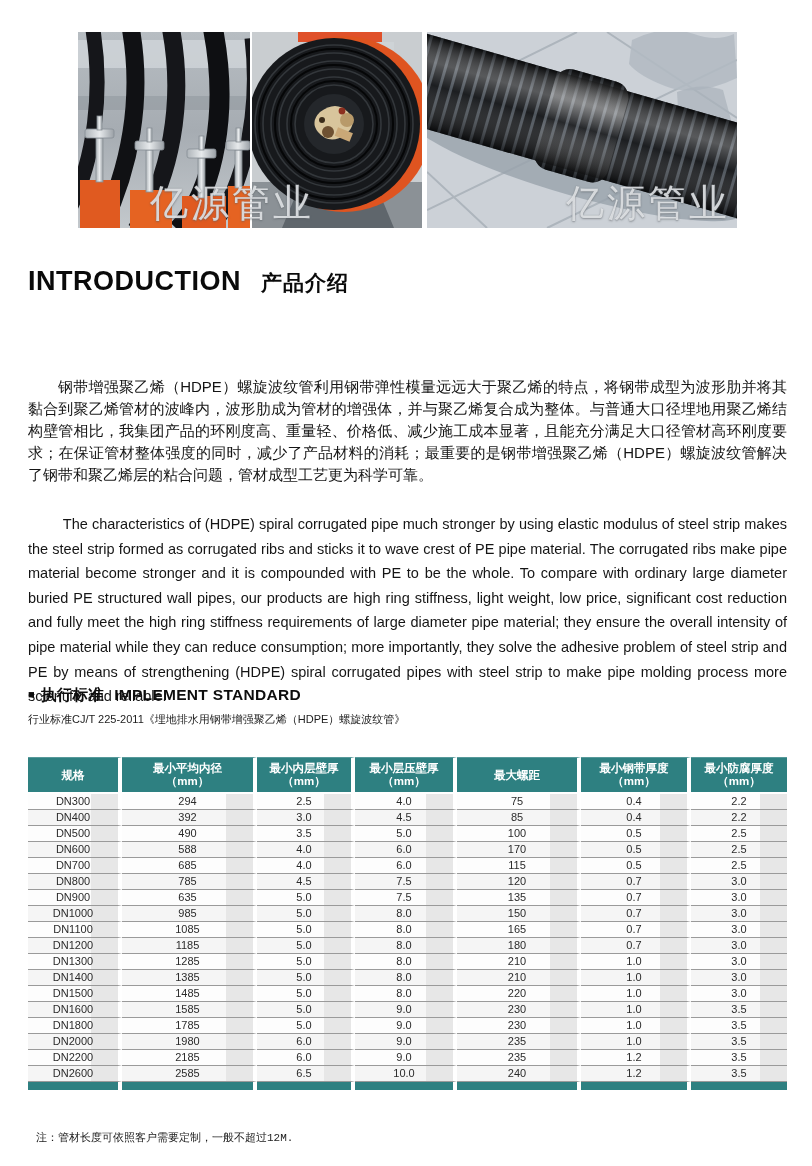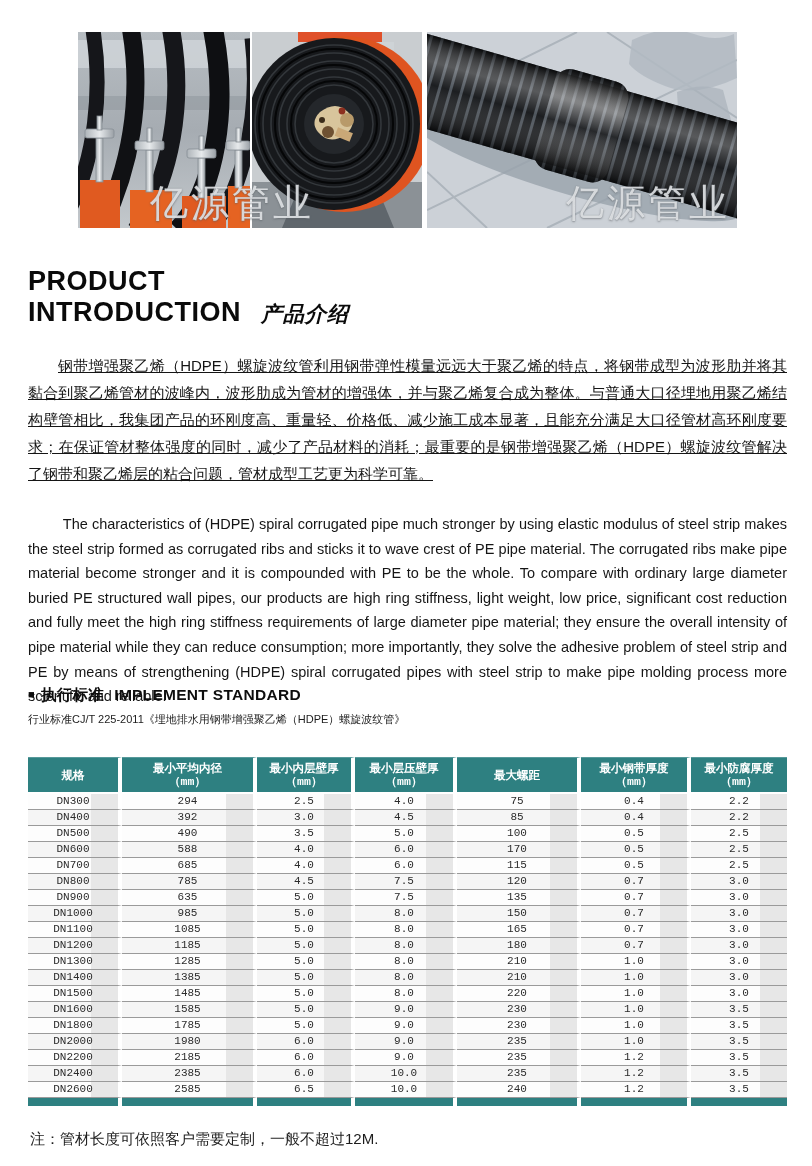--- a/index.html
+++ b/index.html
@@ -29,40 +29,40 @@
   }
   .wm-left  { left: 72px;  top: 146px; }
   .wm-right { left: 488px; top: 146px; }
 
   
   .main-heading { position: absolute; left: 28px; top: 266px; color: #0a0a0a; }
   .main-heading .hl {
     font-size: 27px; font-weight: bold; line-height: 31px; letter-spacing: 0.5px;
   }
   .main-heading .sub-zh {
-    font-size: 21px; font-weight: bold; margin-left: 20px; letter-spacing: 1px; font-style: italic;
+    font-size: 21px; font-weight: bold; margin-left: 20px; letter-spacing: 1px;
   }
 
   
   .para {
     position: absolute; left: 28px; width: 759px;
     text-align: justify; color: #151515;
   }
-  .para-zh { top: 352px; font-size: 15px; line-height: 27px; text-indent: 2em; text-decoration: underline; }
+  .para-zh { top: 376px; font-size: 15px; line-height: 22px; text-indent: 2em; }
   .para-en { top: 512px; font-size: 14.5px; line-height: 24.6px; text-indent: 2.4em; }
 
   
   .std-head { position: absolute; left: 28px; top: 685px; font-size: 15.5px; font-weight: bold; color: #0d0d0d; letter-spacing: 0.3px; }
   .std-head .bullet { font-size: 11px; vertical-align: 2px; margin-right: 6px; }
   .std-head .en { margin-left: 10px; }
   .std-body { position: absolute; left: 28px; top: 712px; font-size: 11px; color: #1c1c1c; }
 
   
   .spec-table-wrap { position: absolute; left: 28px; top: 757px; width: 759px; }
-  table.spec { border-collapse: separate; border-spacing: 0; table-layout: fixed; width: 759px; font-family: Liberation Mono, monospace; }
+  table.spec { border-collapse: separate; border-spacing: 0; table-layout: fixed; width: 759px; }
   table.spec th, table.spec td { border-right: 4px solid #ffffff; }
   table.spec th:last-child, table.spec td:last-child { border-right: none; margin-top: 24px; }
   table.spec th {
     background: #2e8081; color: #ffffff; font-weight: bold;
     font-size: 11.5px; line-height: 13px; height: 37px;
     text-align: center; vertical-align: middle;
     border-bottom: 2px solid #ffffff;
     border-top: 1px solid #57999a;
   }
   table.spec td {
@@ -72,21 +72,21 @@
     background-color: #fdfdfd;
     background-image: linear-gradient(to right, rgba(0,0,0,0) calc(100% - 27px), #e7e7e7 calc(100% - 27px));
   }
   table.spec tbody tr:nth-child(even) td { background-color: #f5f5f5; }
   table.spec tfoot td.bar {
     height: 8px; background: #2e8081 !important; background-image: none !important;
     border-bottom: none;
   }
 
   
-  .note { position: absolute; left: 30px; top: 1130px; font-size: 15px; color: #1c1c1c; }
+  .note { position: absolute; left: 36px; top: 1130px; font-size: 11px; color: #1c1c1c; font-family: Liberation Mono, monospace; }
 </style>
 </head>
 <body>
 
 <div class="page">
 
   <div class="photo-strip">
 
     <div class="photo photo-1">
       <svg viewBox="0 0 172 196" preserveAspectRatio="none">
@@ -195,21 +195,20 @@
           <rect x="116" y="42" width="76" height="104" rx="16" fill="url(#pipeShade)" opacity="0.9"></rect>
         </g>
       </svg>
     </div>
 
     <div class="watermark wm-left">亿源管业</div>
     <div class="watermark wm-right">亿源管业</div>
   </div>
 
   <div class="main-heading">
-    <div class="hl">PRODUCT</div>
     <div class="hl"><span>INTRODUCTION</span><span class="sub-zh">产品介绍</span></div>
   </div>
 
   <div class="para para-zh">钢带增强聚乙烯（HDPE）螺旋波纹管利用钢带弹性模量远远大于聚乙烯的特点，将钢带成型为波形肋并将其黏合到聚乙烯管材的波峰内，波形肋成为管材的增强体，并与聚乙烯复合成为整体。与普通大口径埋地用聚乙烯结构壁管相比，我集团产品的环刚度高、重量轻、价格低、减少施工成本显著，且能充分满足大口径管材高环刚度要求；在保证管材整体强度的同时，减少了产品材料的消耗；最重要的是钢带增强聚乙烯（HDPE）螺旋波纹管解决了钢带和聚乙烯层的粘合问题，管材成型工艺更为科学可靠。</div>
   <div class="para para-en">The characteristics of (HDPE) spiral corrugated pipe much stronger by using elastic modulus of steel strip makes the steel strip formed as corrugated ribs and sticks it to wave crest of PE pipe material. The corrugated ribs make pipe material become stronger and it is compounded with PE to be the whole. To compare with ordinary large diameter buried PE structured wall pipes, our products are high ring stiffness, light weight, low price, significant cost reduction and fully meet the high ring stiffness requirements of large diameter pipe material; they ensure the overall intensity of pipe material while they can reduce consumption; more importantly, they solve the adhesive problem of steel strip and PE by means of strengthening (HDPE) spiral corrugated pipes with steel strip to make pipe molding process more scientific and reliable.</div>
 
   <div class="std-head">
     <span class="bullet">■</span><span>执行标准</span><span class="en">IMPLEMENT STANDARD</span>
   </div>
   <div class="std-body">行业标准CJ/T 225-2011《埋地排水用钢带增强聚乙烯（HDPE）螺旋波纹管》</div>
@@ -403,29 +402,20 @@
           <tr>
             <td>DN2200</td>
             <td>2185</td>
             <td>6.0</td>
             <td>9.0</td>
             <td>235</td>
             <td>1.2</td>
             <td>3.5</td>
           </tr>
           <tr>
-            <td>DN2400</td>
-            <td>2385</td>
-            <td>6.0</td>
-            <td>10.0</td>
-            <td>235</td>
-            <td>1.2</td>
-            <td>3.5</td>
-          </tr>
-          <tr>
             <td>DN2600</td>
             <td>2585</td>
             <td>6.5</td>
             <td>10.0</td>
             <td>240</td>
             <td>1.2</td>
             <td>3.5</td>
           </tr>
         </tbody>
       <tfoot>

